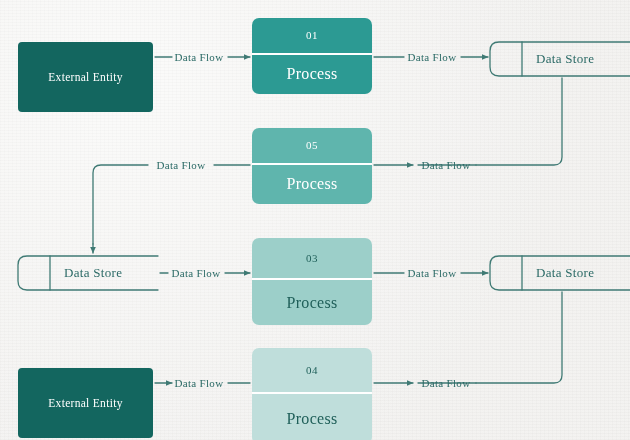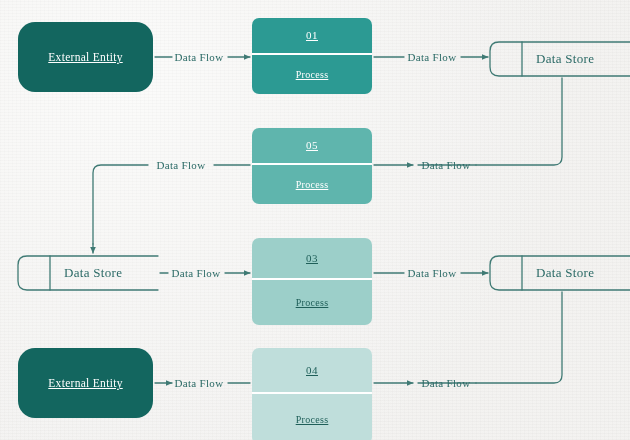--- a/index.html
+++ b/index.html
@@ -15,43 +15,43 @@
     background:
       repeating-linear-gradient(0deg, rgba(0,0,0,0.014) 0px, rgba(0,0,0,0.014) 1px, rgba(255,255,255,0.05) 1px, rgba(255,255,255,0.05) 3px),
       repeating-linear-gradient(90deg, rgba(0,0,0,0.012) 0px, rgba(0,0,0,0.012) 1px, rgba(255,255,255,0.04) 1px, rgba(255,255,255,0.04) 4px),
       radial-gradient(circle at 20% 18%, #fbfbfa 0%, #f2f1ef 70%),
       linear-gradient(135deg,#f8f7f6 0%,#f1f0ee 100%);
     pointer-events:none;
   }
   #canvas{position:absolute;inset:0;}
   svg#wires{position:absolute;left:0;top:0;width:630px;height:440px;}
 
-  .node{position:absolute;box-sizing:border-box;text-decoration:underline;}
+  .node{position:absolute;box-sizing:border-box;}
 
   .entity{
-    border-radius:17px;
+    border-radius:4px;
     display:flex;align-items:center;justify-content:center;
-    color:#ffffff;font-size:11.5px;letter-spacing:.3px;
+    color:#ffffff;font-size:11.5px;letter-spacing:.3px;margin-top:20px;
   }
 
   .process{
     border-radius:7px;
     display:flex;flex-direction:column;
     overflow:hidden;
   }
   .process .p-num{
     flex:0 0 46%;
     display:flex;align-items:center;justify-content:center;
     font-size:11px;letter-spacing:.5px;
     border-bottom:2px solid #ffffff;
   }
   .process .p-label{
     flex:1 1 auto;
     display:flex;align-items:center;justify-content:center;
-    font-size:10px;letter-spacing:.3px;
+    font-size:16px;letter-spacing:.3px;
   }
 
   .store{ }
   .store .s-text{
     position:absolute;
     font-size:13px;color:#2b6a66;letter-spacing:.3px;
     white-space:nowrap;
     text-align:right;
   }
 

